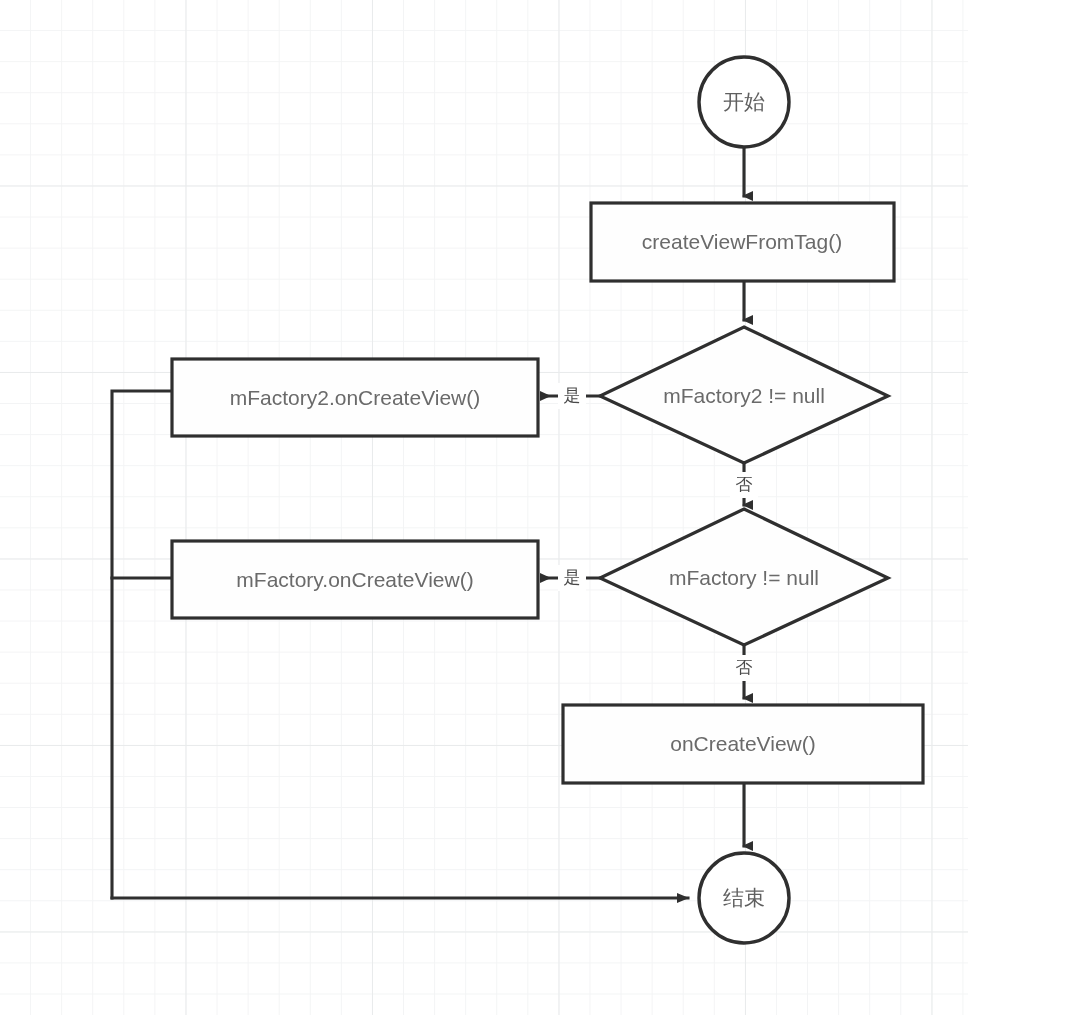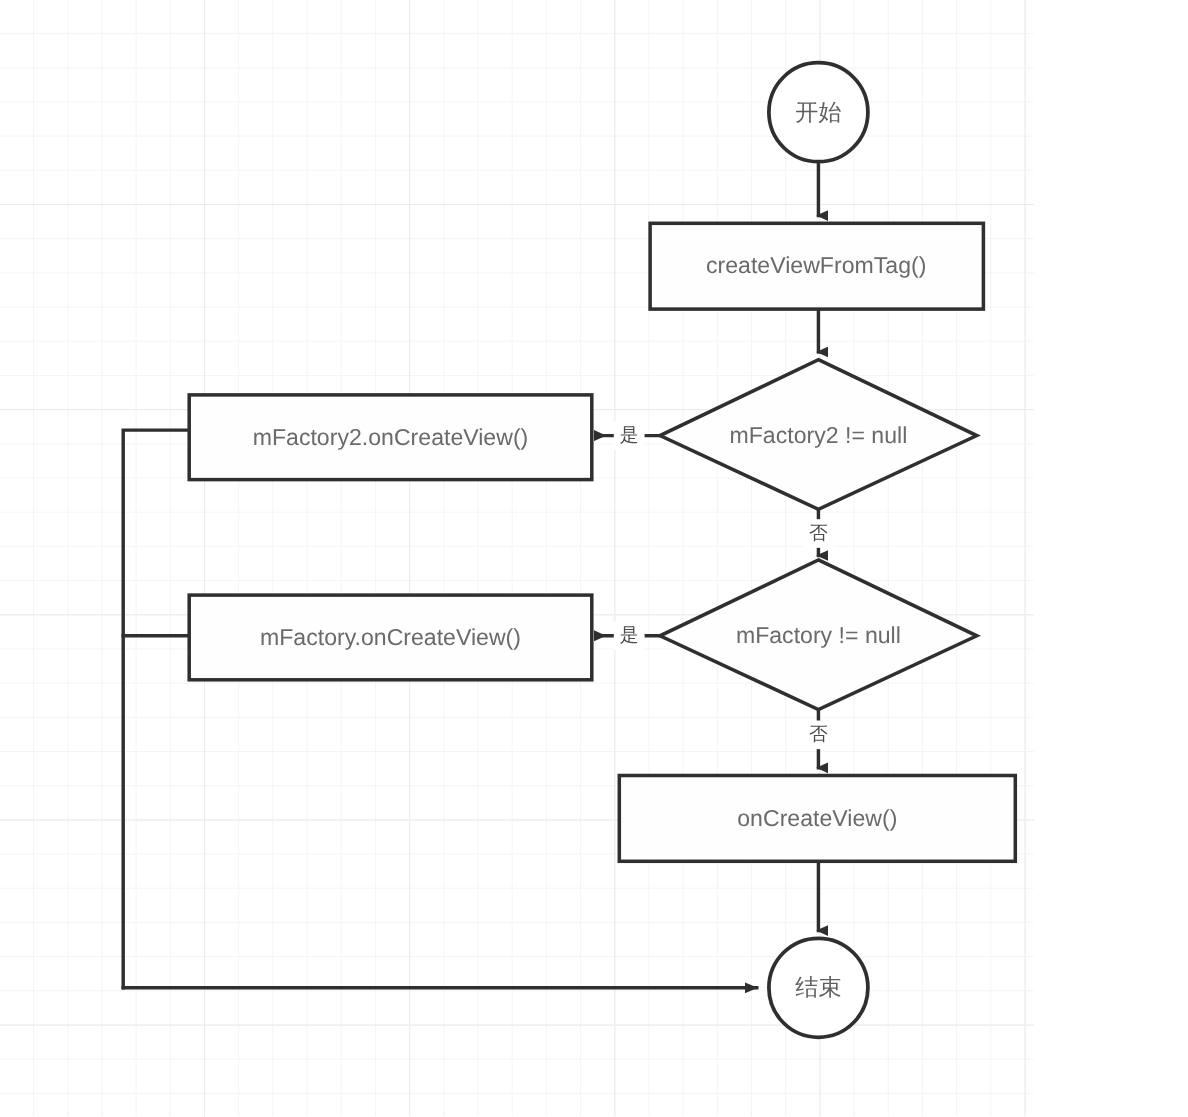--- a/index.html
+++ b/index.html
@@ -20,20 +20,21 @@
       linear-gradient(to right, #e9ebec 1px, transparent 1px),
       linear-gradient(to bottom, #e9ebec 1px, transparent 1px),
       linear-gradient(to right, #f3f4f5 1px, transparent 1px),
       linear-gradient(to bottom, #f3f4f5 1px, transparent 1px);
     background-size:
       186.5px 186.5px,
       186.5px 186.5px,
       31.08px 31.08px,
       31.08px 31.08px;
     background-position: -1px -1px, -1px -1px, -1px -1px, -1px -1px;
+    padding-left: 28px;
   }
   #flow-svg {
     position: absolute;
     left: 0;
     top: 0;
   }
   .node-text {
     fill: #6a6a6a;
     font-family: "Liberation Sans", "DejaVu Sans", sans-serif;
     font-size: 21px;

